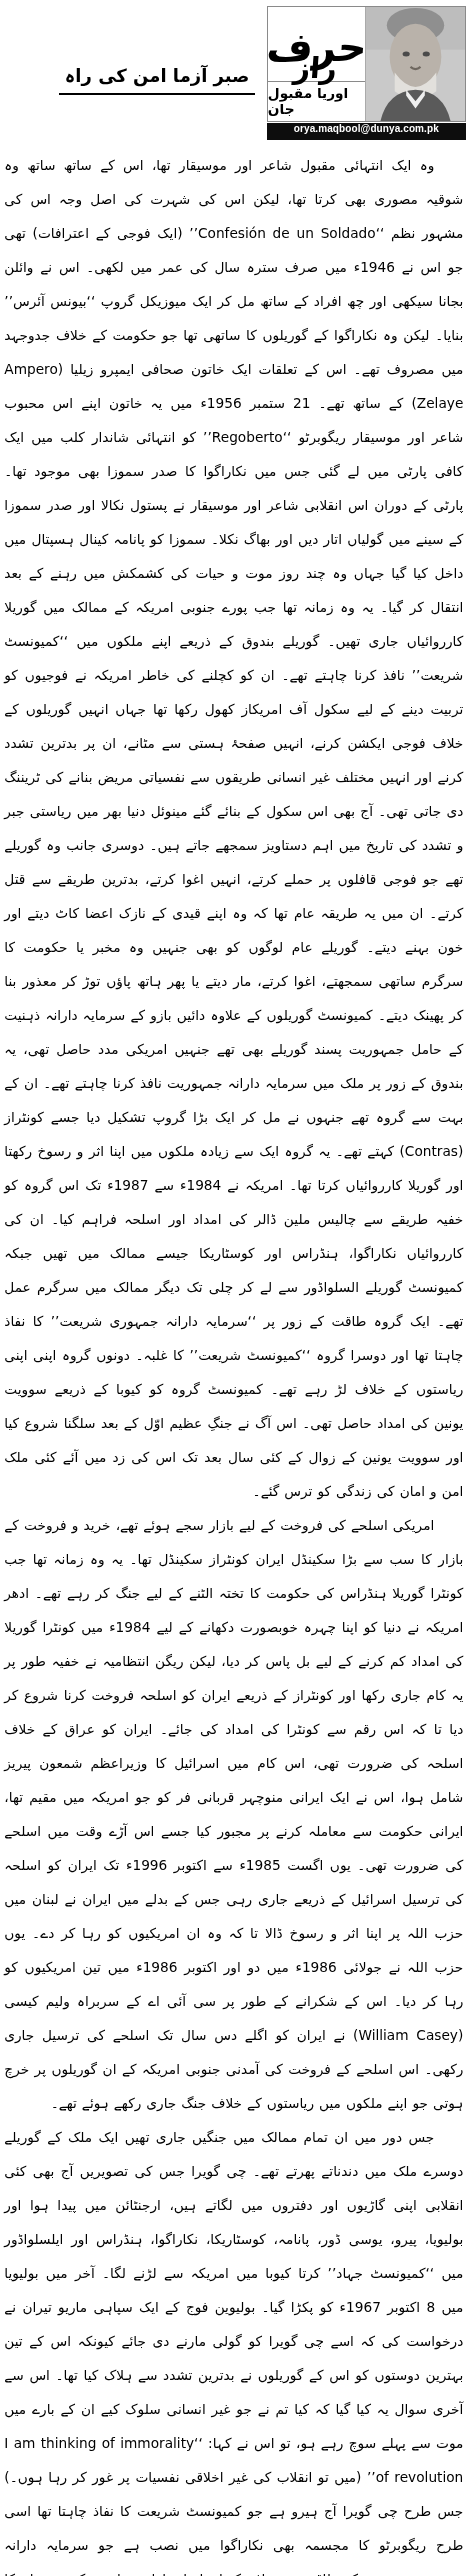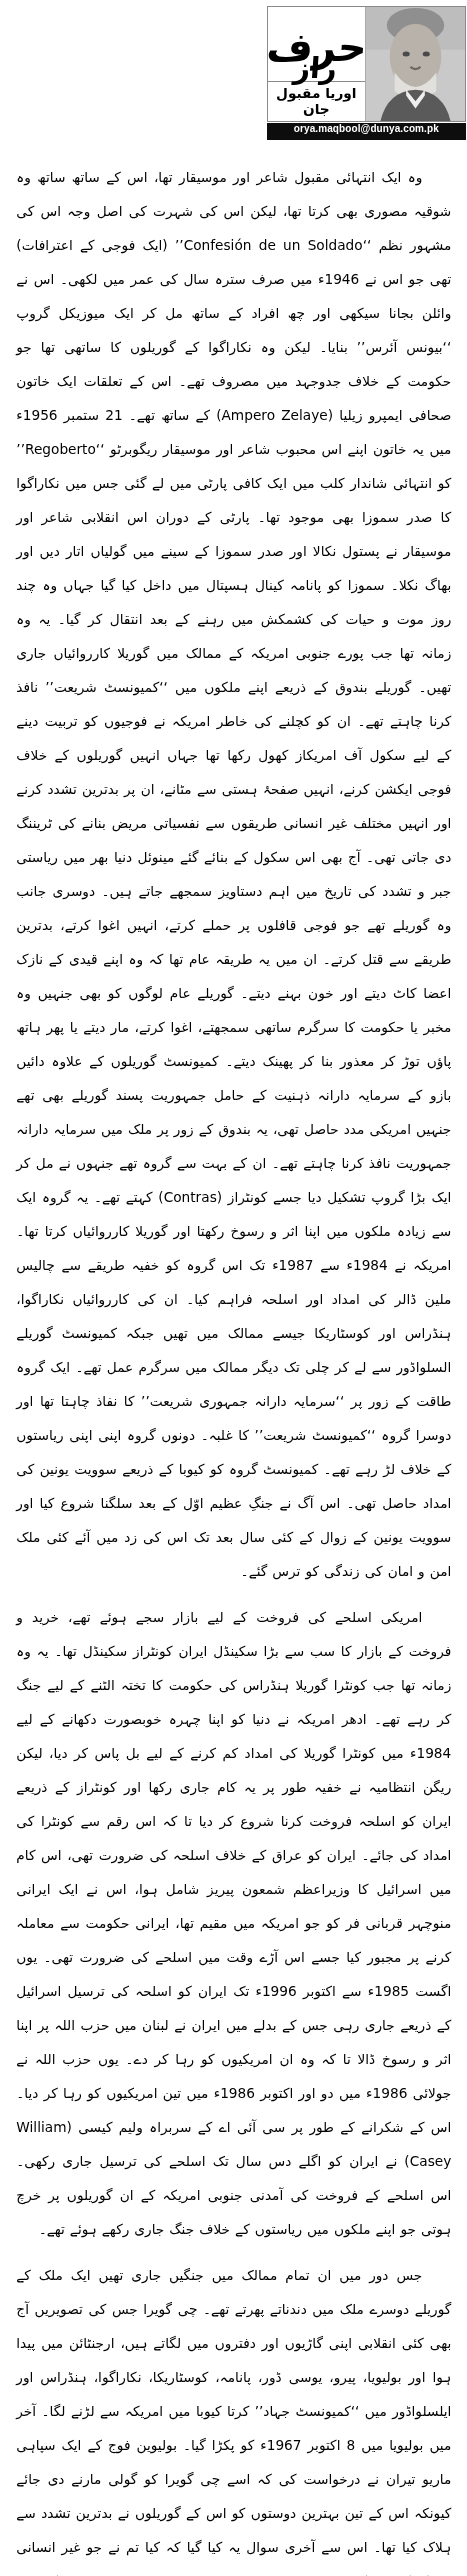--- a/index.html
+++ b/index.html
@@ -26,21 +26,21 @@
   .logo-cal{
     direction:rtl;text-align:center;
     font-weight:bold;line-height:.82;
     transform:skewX(-4deg);
     padding-bottom:1.4px;
   }
   .logo-cal .l1{display:block;font-size:40px;letter-spacing:-2.9px;}
   .logo-cal .l2{display:block;font-size:29px;letter-spacing:-1.4px;margin-top:-7.2px;}
   .author-row{
     width:100%;border-top:0.7px solid #8a8a8a;
-    direction:rtl;text-align:center;
+    direction:rtl;text-align:left;
     font-size:13.7px;font-weight:bold;
     padding:2.9px 0 3.6px;box-sizing:border-box;
   }
   .photo{
     width:99px;height:100%;flex:none;overflow:hidden;background:#cfcfcf;
     border-left:0.7px solid #aaa;
   }
   .photo svg{display:block;width:100%;height:100%;}
   .email-bar{
     position:absolute;top:123px;right:2.2px;width:199px;height:16.6px;
@@ -60,21 +60,21 @@
   }
   
   .article{
     position:absolute;top:148px;left:4.3px;width:459px;
     direction:rtl;
     text-align:justify;
     font-size:13.7px;
     line-height:34px;
     word-spacing:0.7px;
   }
-  .article p{margin:12px;text-indent:29px;}
+  .article p{margin:0;text-indent:29px;}
 </style>
 </head>
 <body>
 
 <div class="page">
 
   <div class="header">
 
     <div class="logo-box">
       <div class="logo-area">
@@ -97,20 +97,21 @@
           <path d="M20 160 Q30 118 69 116 Q108 118 118 160 Z" fill="#5a5a5a"></path>
           <path d="M56 116 L69 132 L82 116 L82 124 L69 142 L56 124 Z" fill="#efefef"></path>
         </svg>
       </div>
     </div>
 
     <div class="email-bar">
       <span>orya.maqbool@dunya.com.pk</span>
     </div>
 
+    <div class="col-title">صبر آزما امن کی راہ</div>
   </div>
 
   <div class="article">
 
       <p>وہ ایک انتہائی مقبول شاعر اور موسیقار تھا، اس کے ساتھ ساتھ وہ شوقیہ مصوری بھی کرتا تھا، لیکن اس کی شہرت کی اصل وجہ اس کی مشہور نظم ‘‘Confesión de un Soldado’’ (ایک فوجی کے اعترافات) تھی جو اس نے 1946ء میں صرف سترہ سال کی عمر میں لکھی۔ اس نے وائلن بجانا سیکھی اور چھ افراد کے ساتھ مل کر ایک میوزیکل گروپ ‘‘بیونس آئرس’’ بنایا۔ لیکن وہ نکاراگوا کے گوریلوں کا ساتھی تھا جو حکومت کے خلاف جدوجہد میں مصروف تھے۔ اس کے تعلقات ایک خاتون صحافی ایمپرو زیلیا (Ampero Zelaye) کے ساتھ تھے۔ 21 ستمبر 1956ء میں یہ خاتون اپنے اس محبوب شاعر اور موسیقار ریگوبرٹو ‘‘Regoberto’’ کو انتہائی شاندار کلب میں ایک کافی پارٹی میں لے گئی جس میں نکاراگوا کا صدر سموزا بھی موجود تھا۔ پارٹی کے دوران اس انقلابی شاعر اور موسیقار نے پستول نکالا اور صدر سموزا کے سینے میں گولیاں اتار دیں اور بھاگ نکلا۔ سموزا کو پانامہ کینال ہسپتال میں داخل کیا گیا جہاں وہ چند روز موت و حیات کی کشمکش میں رہنے کے بعد انتقال کر گیا۔ یہ وہ زمانہ تھا جب پورے جنوبی امریکہ کے ممالک میں گوریلا کارروائیاں جاری تھیں۔ گوریلے بندوق کے ذریعے اپنے ملکوں میں ‘‘کمیونسٹ شریعت’’ نافذ کرنا چاہتے تھے۔ ان کو کچلنے کی خاطر امریکہ نے فوجیوں کو تربیت دینے کے لیے سکول آف امریکاز کھول رکھا تھا جہاں انہیں گوریلوں کے خلاف فوجی ایکشن کرنے، انہیں صفحۂ ہستی سے مٹانے، ان پر بدترین تشدد کرنے اور انہیں مختلف غیر انسانی طریقوں سے نفسیاتی مریض بنانے کی ٹریننگ دی جاتی تھی۔ آج بھی اس سکول کے بنائے گئے مینوئل دنیا بھر میں ریاستی جبر و تشدد کی تاریخ میں اہم دستاویز سمجھے جاتے ہیں۔ دوسری جانب وہ گوریلے تھے جو فوجی قافلوں پر حملے کرتے، انہیں اغوا کرتے، بدترین طریقے سے قتل کرتے۔ ان میں یہ طریقہ عام تھا کہ وہ اپنے قیدی کے نازک اعضا کاٹ دیتے اور خون بہنے دیتے۔ گوریلے عام لوگوں کو بھی جنہیں وہ مخبر یا حکومت کا سرگرم ساتھی سمجھتے، اغوا کرتے، مار دیتے یا پھر ہاتھ پاؤں توڑ کر معذور بنا کر پھینک دیتے۔ کمیونسٹ گوریلوں کے علاوہ دائیں بازو کے سرمایہ دارانہ ذہنیت کے حامل جمہوریت پسند گوریلے بھی تھے جنہیں امریکی مدد حاصل تھی، یہ بندوق کے زور پر ملک میں سرمایہ دارانہ جمہوریت نافذ کرنا چاہتے تھے۔ ان کے بہت سے گروہ تھے جنہوں نے مل کر ایک بڑا گروپ تشکیل دیا جسے کونٹراز (Contras) کہتے تھے۔ یہ گروہ ایک سے زیادہ ملکوں میں اپنا اثر و رسوخ رکھتا اور گوریلا کارروائیاں کرتا تھا۔ امریکہ نے 1984ء سے 1987ء تک اس گروہ کو خفیہ طریقے سے چالیس ملین ڈالر کی امداد اور اسلحہ فراہم کیا۔ ان کی کارروائیاں نکاراگوا، ہنڈراس اور کوسٹاریکا جیسے ممالک میں تھیں جبکہ کمیونسٹ گوریلے السلواڈور سے لے کر چلی تک دیگر ممالک میں سرگرم عمل تھے۔ ایک گروہ طاقت کے زور پر ‘‘سرمایہ دارانہ جمہوری شریعت’’ کا نفاذ چاہتا تھا اور دوسرا گروہ ‘‘کمیونسٹ شریعت’’ کا غلبہ۔ دونوں گروہ اپنی اپنی ریاستوں کے خلاف لڑ رہے تھے۔ کمیونسٹ گروہ کو کیوبا کے ذریعے سوویت یونین کی امداد حاصل تھی۔ اس آگ نے جنگِ عظیم اوّل کے بعد سلگنا شروع کیا اور سوویت یونین کے زوال کے کئی سال بعد تک اس کی زد میں آئے کئی ملک امن و امان کی زندگی کو ترس گئے۔</p>
 
       <p>امریکی اسلحے کی فروخت کے لیے بازار سجے ہوئے تھے، خرید و فروخت کے بازار کا سب سے بڑا سکینڈل ایران کونٹراز سکینڈل تھا۔ یہ وہ زمانہ تھا جب کونٹرا گوریلا ہنڈراس کی حکومت کا تختہ الٹنے کے لیے جنگ کر رہے تھے۔ ادھر امریکہ نے دنیا کو اپنا چہرہ خوبصورت دکھانے کے لیے 1984ء میں کونٹرا گوریلا کی امداد کم کرنے کے لیے بل پاس کر دیا، لیکن ریگن انتظامیہ نے خفیہ طور پر یہ کام جاری رکھا اور کونٹراز کے ذریعے ایران کو اسلحہ فروخت کرنا شروع کر دیا تا کہ اس رقم سے کونٹرا کی امداد کی جائے۔ ایران کو عراق کے خلاف اسلحہ کی ضرورت تھی، اس کام میں اسرائیل کا وزیراعظم شمعون پیریز شامل ہوا، اس نے ایک ایرانی منوچہر قربانی فر کو جو امریکہ میں مقیم تھا، ایرانی حکومت سے معاملہ کرنے پر مجبور کیا جسے اس آڑے وقت میں اسلحے کی ضرورت تھی۔ یوں اگست 1985ء سے اکتوبر 1996ء تک ایران کو اسلحہ کی ترسیل اسرائیل کے ذریعے جاری رہی جس کے بدلے میں ایران نے لبنان میں حزب اللہ پر اپنا اثر و رسوخ ڈالا تا کہ وہ ان امریکیوں کو رہا کر دے۔ یوں حزب اللہ نے جولائی 1986ء میں دو اور اکتوبر 1986ء میں تین امریکیوں کو رہا کر دیا۔ اس کے شکرانے کے طور پر سی آئی اے کے سربراہ ولیم کیسی (William Casey) نے ایران کو اگلے دس سال تک اسلحے کی ترسیل جاری رکھی۔ اس اسلحے کے فروخت کی آمدنی جنوبی امریکہ کے ان گوریلوں پر خرچ ہوتی جو اپنے ملکوں میں ریاستوں کے خلاف جنگ جاری رکھے ہوئے تھے۔</p>
 
       <p>جس دور میں ان تمام ممالک میں جنگیں جاری تھیں ایک ملک کے گوریلے دوسرے ملک میں دندناتے پھرتے تھے۔ چی گویرا جس کی تصویریں آج بھی کئی انقلابی اپنی گاڑیوں اور دفتروں میں لگاتے ہیں، ارجنٹائن میں پیدا ہوا اور بولیویا، پیرو، یوسی ڈور، پانامہ، کوسٹاریکا، نکاراگوا، ہنڈراس اور ایلسلواڈور میں ‘‘کمیونسٹ جہاد’’ کرتا کیوبا میں امریکہ سے لڑنے لگا۔ آخر میں بولیویا میں 8 اکتوبر 1967ء کو پکڑا گیا۔ بولیوین فوج کے ایک سپاہی ماریو تیران نے درخواست کی کہ اسے چی گویرا کو گولی مارنے دی جائے کیونکہ اس کے تین بہترین دوستوں کو اس کے گوریلوں نے بدترین تشدد سے ہلاک کیا تھا۔ اس سے آخری سوال یہ کیا گیا کہ کیا تم نے جو غیر انسانی سلوک کیے ان کے بارے میں موت سے پہلے سوچ رہے ہو، تو اس نے کہا: ‘‘I am thinking of immorality of revolution’’ (میں تو انقلاب کی غیر اخلاقی نفسیات پر غور کر رہا ہوں۔) جس طرح چی گویرا آج ہیرو ہے جو کمیونسٹ شریعت کا نفاذ چاہتا تھا اسی طرح ریگوبرٹو کا مجسمہ بھی نکاراگوا میں نصب ہے جو سرمایہ دارانہ جمہوری شریعت کو طاقت سے نافذ کرنا چاہتا تھا اور ریاست کے سربراہ کا قاتل بھی تھا۔</p>
 

